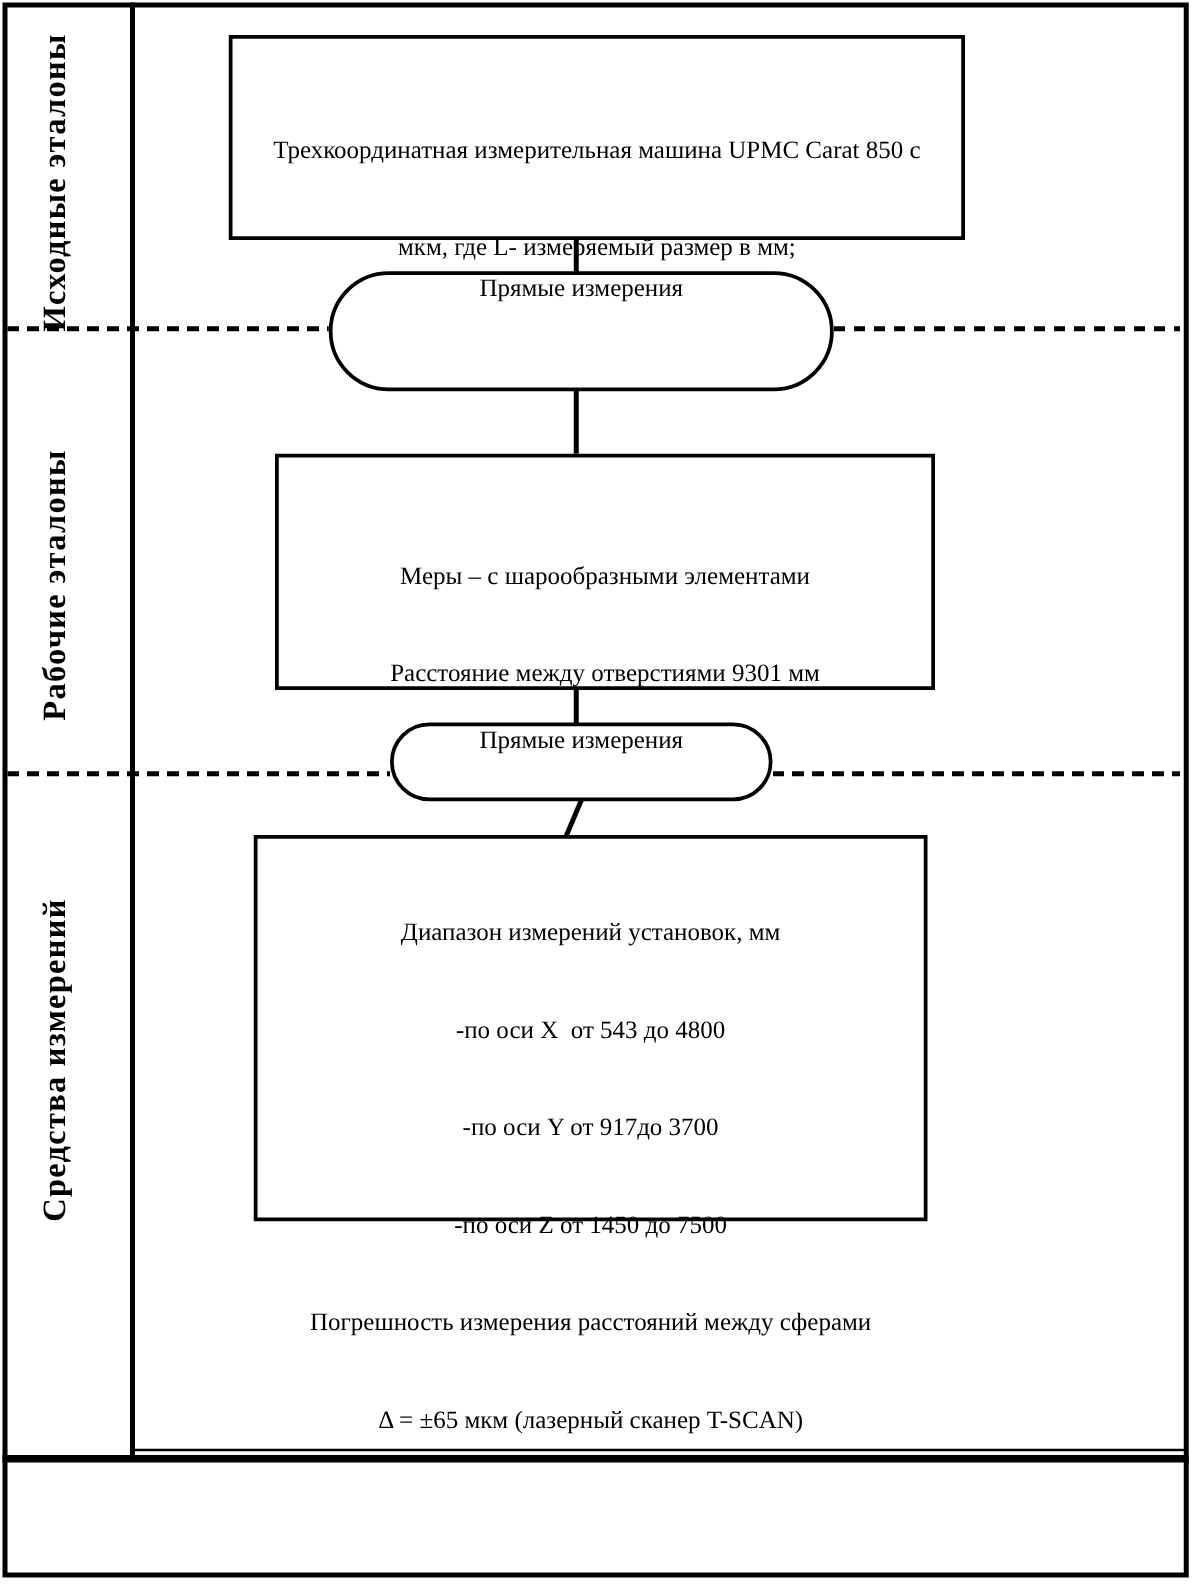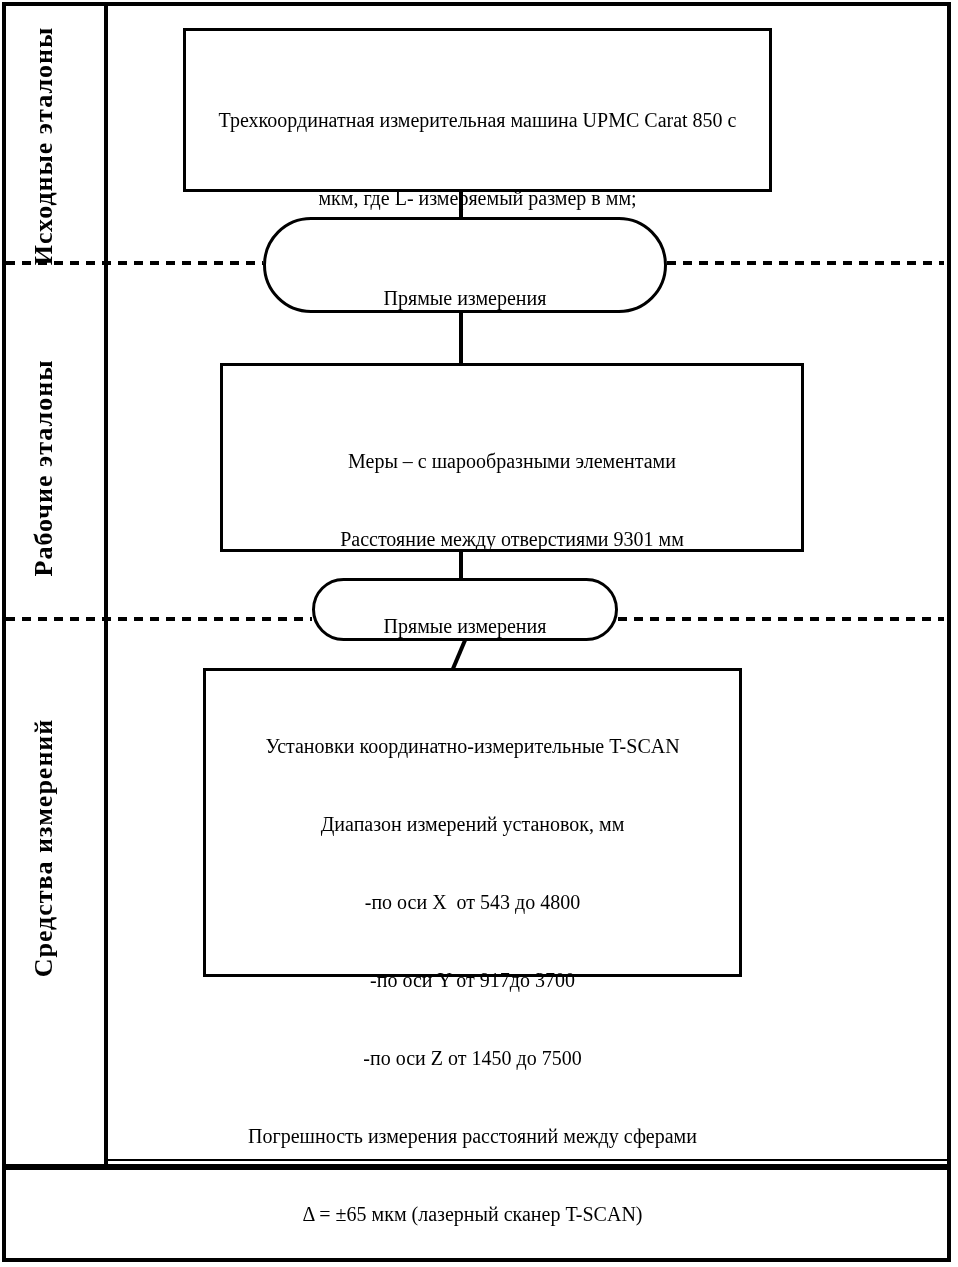--- a/index.html
+++ b/index.html
@@ -51,21 +51,21 @@
     font-size: 20px;
     line-height: 26px;
     white-space: pre-wrap;
   }
   .node-oval {
     position: absolute;
     border: 3px solid #000;
     background: #fff;
     box-sizing: border-box;
     display: flex;
-    align-items: flex-end;
+    align-items: flex-start;
     justify-content: center;
     font-size: 20px;
   }
   .connector-v {
     position: absolute;
     width: 4px;
     background: #000;
   }
   .connector-slant {
     position: absolute;
@@ -83,21 +83,21 @@
     letter-spacing: 1px;
     text-align: center;
     white-space: nowrap;
   }
   .lbl-1 { width: 260px; left: -86px;  top: 131px; }
   .lbl-2 { width: 260px; left: -86px;  top: 453px; }
   .lbl-3 { width: 320px; left: -116px; top: 833px; }
 
   #box-1 { left: 183px; top: 28px;  width: 589px; height: 164px; padding-top: 24px;  }
   #oval-1 { left: 263px; top: 217px; width: 404px; height: 96px;  border-radius: 50px; }
-  #box-2 { left: 220px; top: 363px; width: 584px; height: 189px; padding-top: 30px; }
+  #box-2 { left: 220px; top: 363px; width: 528px; height: 189px; padding-top: 30px; }
   #oval-2 { left: 312px; top: 578px; width: 306px; height: 63px;  border-radius: 33px; }
   #box-3 { left: 203px; top: 668px; width: 539px; height: 309px; padding-top: 10px; }
 
   #conn-1 { left: 459px; top: 190px; height: 28px; }
   #conn-2 { left: 459px; top: 311px; height: 53px; }
   #conn-3 { left: 459px; top: 550px; height: 29px; }
 
   #dash-1a { left: 6px;   top: 261px; width: 257px; }
   #dash-1b { left: 667px; top: 261px; width: 277px; }
   #dash-2a { left: 6px;   top: 617px; width: 306px; }
@@ -143,21 +143,20 @@
 
   <div class="connector-v" id="conn-3"></div>
 
   <div class="node-oval" id="oval-2">
     <span>Прямые измерения</span>
   </div>
 
   <div class="connector-slant"></div>
 
   <div class="node-box" id="box-3">
-    <div>Установки координатно-измерительные T-SCAN</div>
     <div>Диапазон измерений установок, мм</div>
     <div>-по оси X  от 543 до 4800</div>
     <div>-по оси Y от 917до 3700</div>
     <div>-по оси Z от 1450 до 7500</div>
     <div>Погрешность измерения расстояний между сферами</div>
     <div>Δ = ±65 мкм (лазерный сканер T-SCAN)</div>
     
     
   </div>
 

